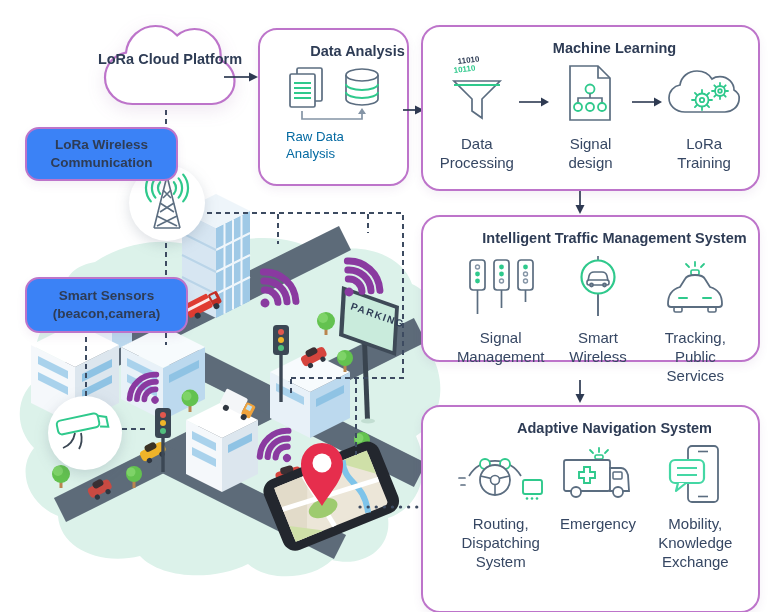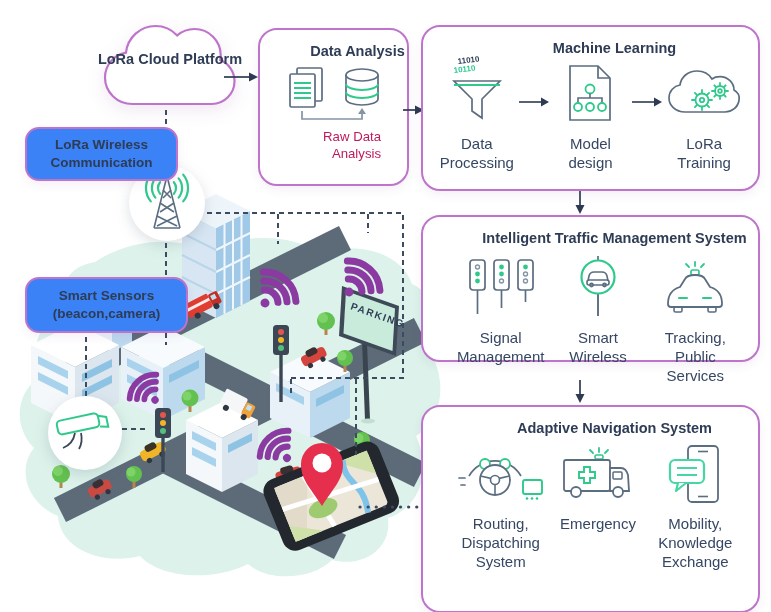--- a/index.html
+++ b/index.html
@@ -28,21 +28,21 @@
     box-shadow:0 4px 10px rgba(120,60,140,.08);box-sizing:border-box;z-index:3;
   }
   
   .cloud-wrap{position:absolute;left:95px;top:14px;width:150px;height:100px;z-index:3;}
   .cloud-label{
     position:absolute;left:0;top:36px;width:150px;text-align:center;
     font-weight:700;font-size:14.5px;line-height:1.25;color:#2e3c55;
   }
   .arrow-svg{position:absolute;z-index:3;}
   .da-icon{margin-top:6px;}
-  .da-label{font-size:13.2px;color:#be185d;text-align:right;line-height:1.26;margin-top:6px;}
+  .da-label{font-size:13.2px;color:#0369a1;text-align:left;line-height:1.26;margin-top:6px;}
 </style>
 </head>
 <body>
 
 <div class="canvas">
 
   <svg class="layer" width="771" height="612" viewBox="0 0 771 612" style="z-index:1">
 
     <path fill="#dcf2ea" d="M 95 262
       C 130 238 180 236 208 252 C 240 232 295 234 320 254 C 360 240 402 254 412 284
@@ -393,21 +393,21 @@
           <svg width="52" height="62" viewBox="0 0 52 62">
             <path d="M 6 4 H 34 L 46 16 V 58 H 6 Z" fill="#ffffff" stroke="#5b6d80" stroke-width="1.7"></path>
             <path d="M 34 4 V 16 H 46" fill="none" stroke="#5b6d80" stroke-width="1.7"></path>
             <circle cx="26" cy="27" r="4.5" fill="none" stroke="#2fc98c" stroke-width="1.8"></circle>
             <path d="M 26 31.5 V 36 M 14 41 V 36 H 38 V 41" fill="none" stroke="#5b6d80" stroke-width="1.6"></path>
             <circle cx="14" cy="45" r="4" fill="none" stroke="#2fc98c" stroke-width="1.8"></circle>
             <circle cx="26" cy="45" r="4" fill="none" stroke="#2fc98c" stroke-width="1.8"></circle>
             <circle cx="38" cy="45" r="4" fill="none" stroke="#2fc98c" stroke-width="1.8"></circle>
           </svg>
         </div>
-        <div class="item-label">Model design</div>
+        <div class="item-label">Signal design</div>
       </div>
       <div class="ml-arrow">
         <svg width="34" height="14">
           <line x1="2" y1="7" x2="24" y2="7" stroke="#2e3a52" stroke-width="1.6"></line>
           <polygon points="24,2.5 32,7 24,11.5" fill="#2e3a52"></polygon>
         </svg>
       </div>
       <div class="item">
         <div class="icon">
           <svg width="78" height="58" viewBox="0 0 78 58">

